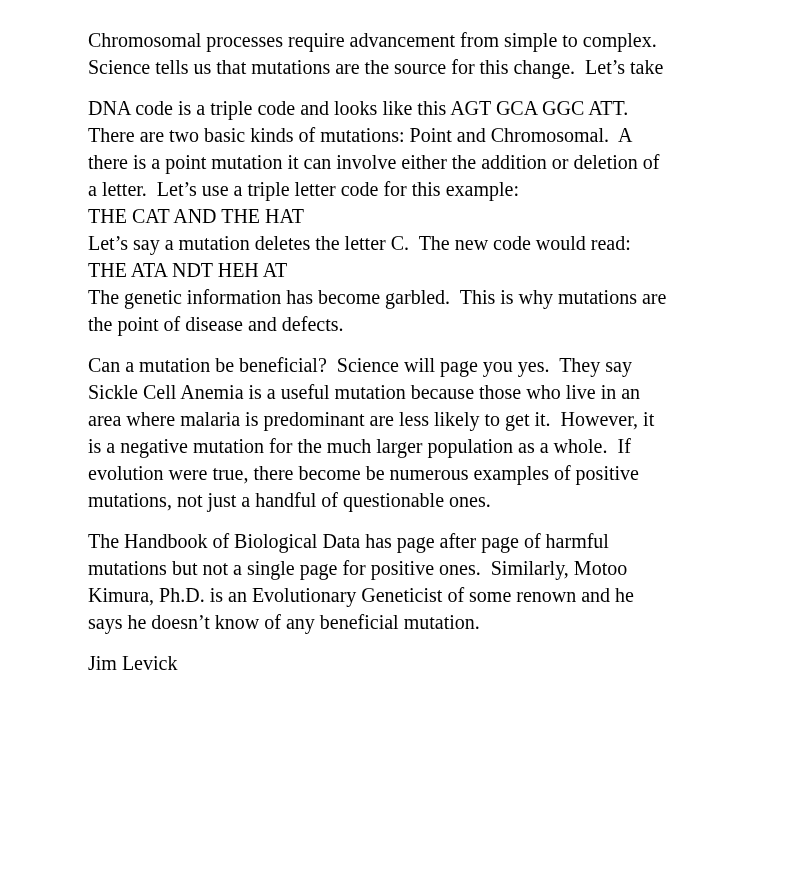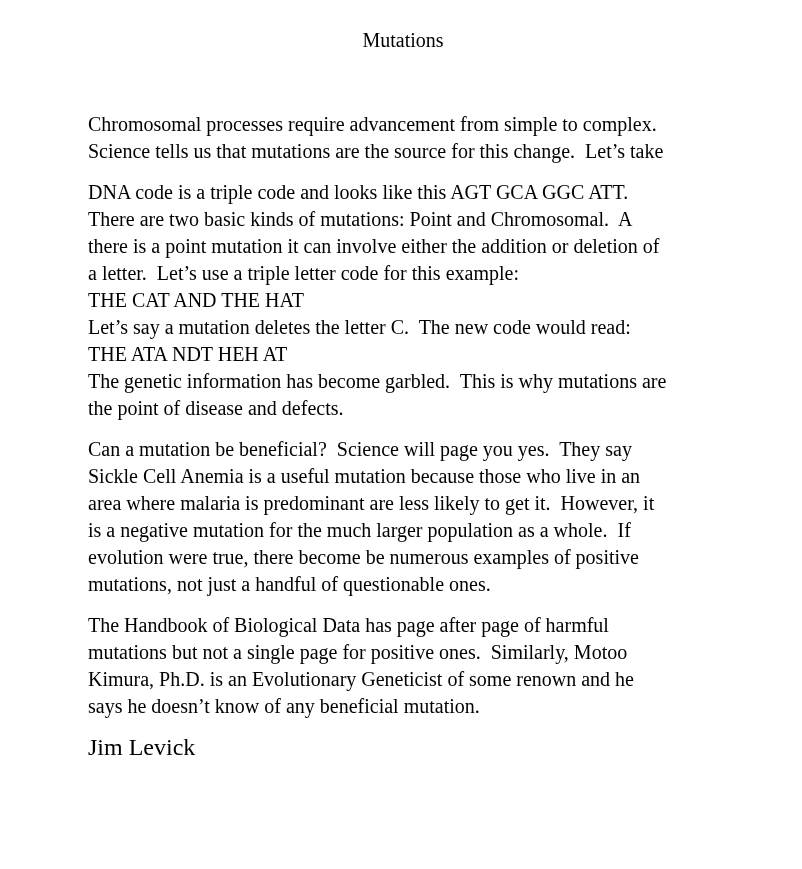--- a/index.html
+++ b/index.html
@@ -26,31 +26,30 @@
   .para {
     margin: 0 0 14px 0;
   }
   .line {
     font-size: 20px;
     line-height: 27px;
     white-space: pre; 
   }
   .signature {
     margin-top: 10px;
-    font-size: 24px;
+    font-size: 20px;
     line-height: 27px;
     white-space: pre;
   }
 </style>
 </head>
 <body>
 
 <div class="doc">
 
-  <div class="title">Mutations</div>
 
   <div class="para">
     <div class="line">Chromosomal processes require advancement from simple to complex.</div>
     <div class="line">Science tells us that mutations are the source for this change.  Let’s take</div>
   </div>
 
   <div class="para">
     <div class="line">DNA code is a triple code and looks like this AGT GCA GGC ATT.</div>
     <div class="line">There are two basic kinds of mutations: Point and Chromosomal.  A</div>
     <div class="line">there is a point mutation it can involve either the addition or deletion of</div>

